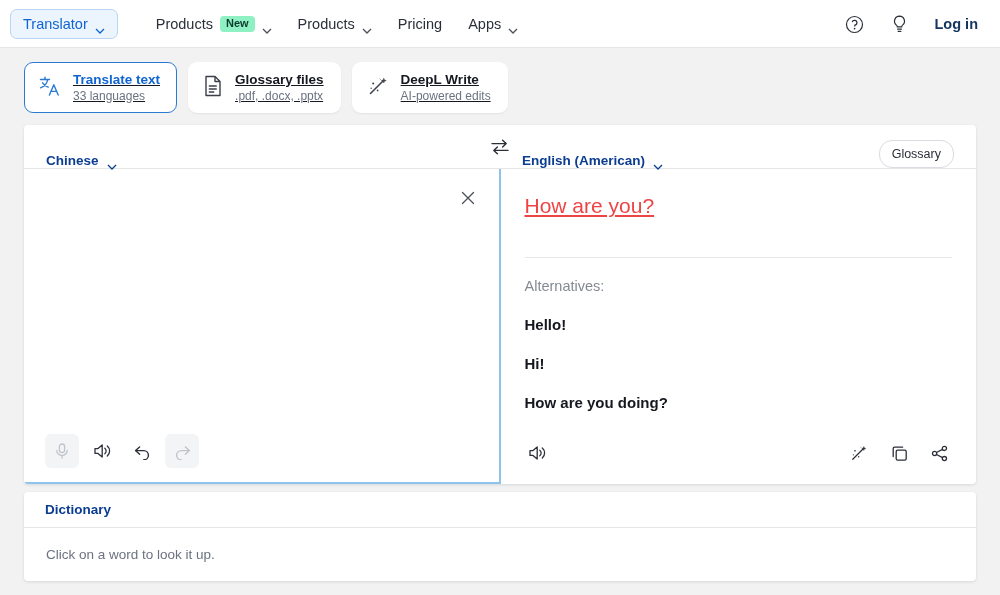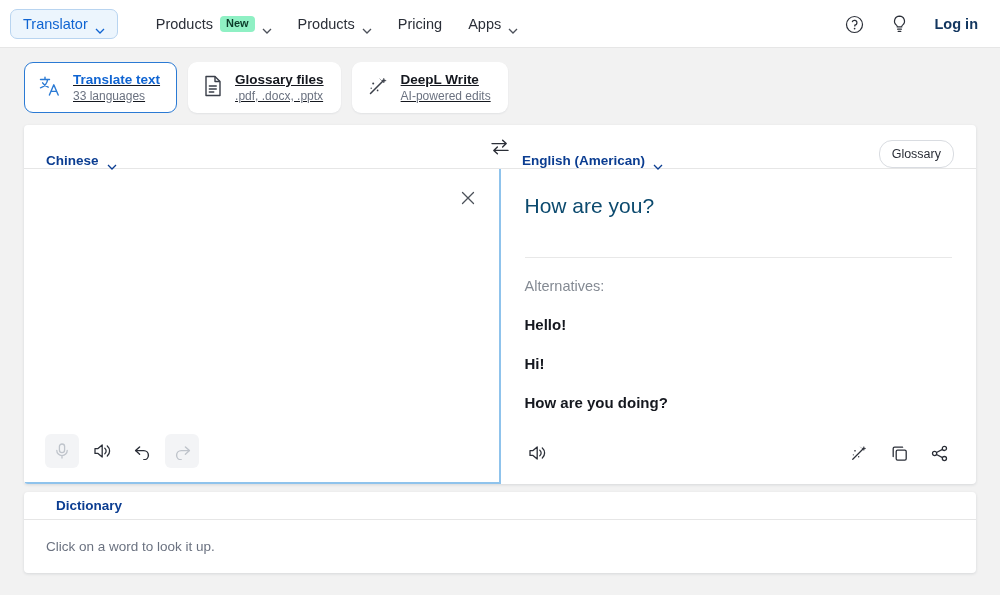--- a/index.html
+++ b/index.html
@@ -248,21 +248,22 @@
     display: flex;
     align-items: center;
     justify-content: center;
     color: #4b5059;
     cursor: pointer;
   }
 
   .target-text {
     font-size: 21px;
     line-height: 1.4;
-    color: #0c4a6e;
+    color: #ef4444;
+    text-decoration: underline;
   }
   .alt-divider {
     height: 1px;
     background: #e8e8e8;
     margin: 36px 0 0 0;
   }
   .alt-label {
     font-size: 14.5px;
     color: #848a93;
     margin-top: 20px;
@@ -303,24 +304,24 @@
 
   
   .dictionary {
     margin: 8px 24px 0 24px;
     background: #ffffff;
     border-radius: 4px;
     box-shadow: 0 1px 3px rgba(20,30,50,0.12);
     overflow: hidden;
   }
   .dict-head {
-    height: 28px;
-    display: flex;
-    align-items: center;
-    padding: 0 32px;
+    height: 36px;
+    display: flex;
+    align-items: center;
+    padding: 0 21px;
     border-bottom: 1px solid #e6e6e6;
   }
   .dict-title {
     font-size: 13.5px;
     font-weight: bold;
     color: #0b3d91;
     cursor: pointer;
   }
   .dict-body {
     padding: 19px 22px;

